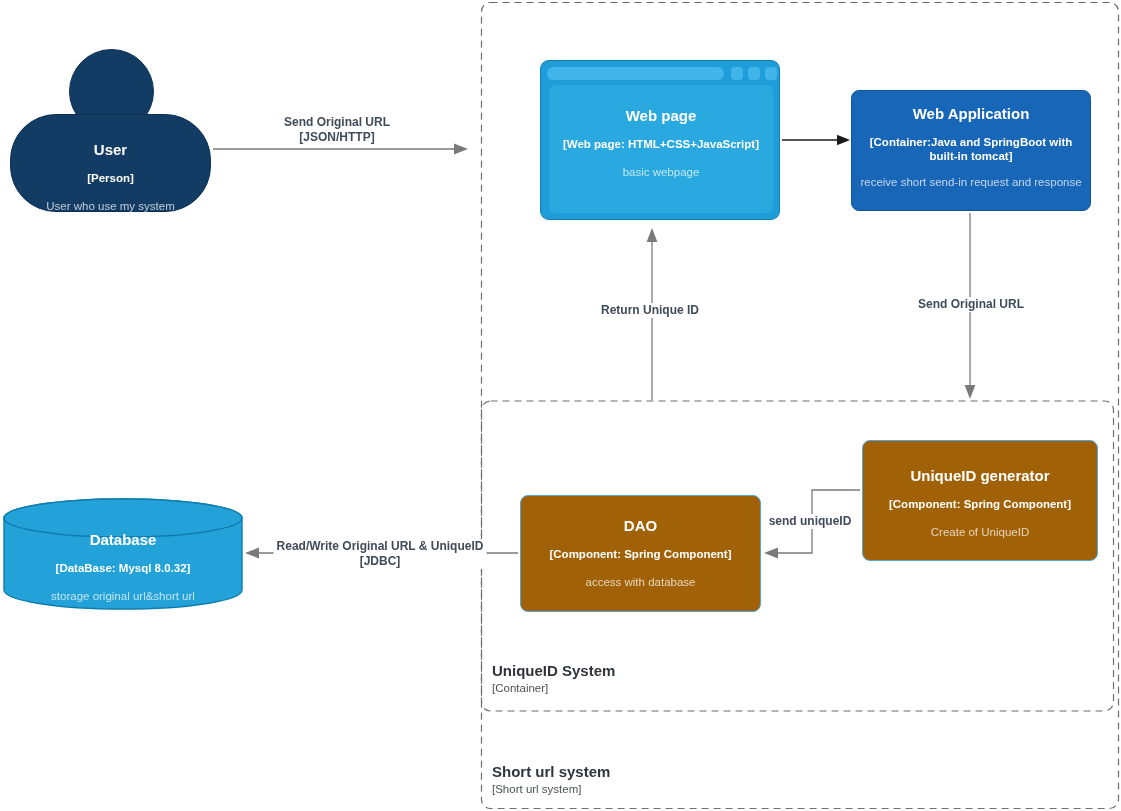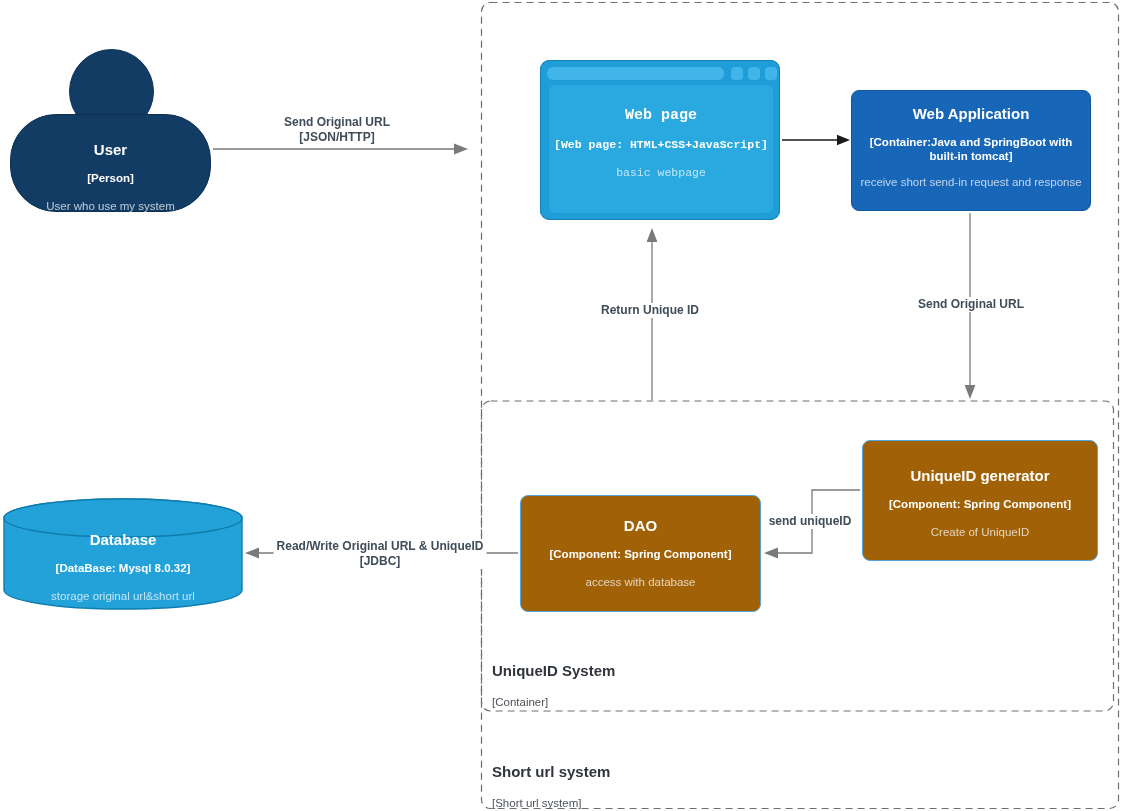--- a/index.html
+++ b/index.html
@@ -11,21 +11,21 @@
   .node-name{font-size:15px;font-weight:700;line-height:1.15;}
   .node-type{font-size:11.5px;font-weight:700;margin-top:14px;line-height:1.2;}
   .node-desc{font-size:11.5px;font-weight:400;margin-top:14px;color:rgba(255,255,255,0.72);line-height:1.2;}
   
   .person-head{position:absolute;left:69px;top:49px;width:83px;height:83px;border-radius:50%;
                background:#133C64;border:1px solid #0d2f52;z-index:2;}
   .person-body{left:10px;top:114px;width:201px;height:98px;border-radius:46px;
                background:#133C64;border:1px solid #0d2f52;padding-top:26px;}
   
   .webpage{left:540px;top:60px;width:240px;height:160px;background:#1E9DD8;
-           border:1px solid #147fb4;border-radius:9px;display:block;font-family:Liberation Mono, monospace;}
+           border:1px solid #147fb4;border-radius:9px;display:block;}
   .webpage-bar{position:absolute;left:6px;top:6px;width:177px;height:13px;border-radius:6px;background:#41B5E9;}
   .webpage-btn{position:absolute;top:6px;width:12px;height:13px;border-radius:4px;background:#41B5E9;}
   .webpage-content{position:absolute;left:8px;top:24px;width:224px;height:128px;border-radius:6px;
                    background:#2AA9E0;display:flex;flex-direction:column;align-items:center;
                    text-align:center;padding-top:22px;box-sizing:border-box;}
   
   .webapp{left:851px;top:90px;width:240px;height:121px;background:#1766B8;border:1px solid #10579f;
           border-radius:8px;padding:14px 6px 0 6px;}
   .webapp .node-desc{margin-top:12px;}
   
@@ -36,21 +36,21 @@
   .db-wrap{left:3px;top:498px;width:240px;height:112px;display:block;}
   .db-text{position:absolute;left:0;top:0;width:100%;height:100%;display:flex;flex-direction:column;
            text-align:center;padding-top:33px;box-sizing:border-box;color:#fff;}
   
   .edge-label{position:absolute;z-index:3;font-size:12px;font-weight:700;color:#3f4c59;
               text-align:center;line-height:1.25;background:#ffffff;padding:0 3px;white-space:nowrap;
               transform:translateX(-50%);}
   
   .boundary-label{position:absolute;left:492px;z-index:2;text-align:left;}
   .boundary-name{font-size:15px;font-weight:700;color:#2f353b;line-height:1.2;}
-  .boundary-type{font-size:11.5px;font-weight:400;color:#4b5157;margin-top:16px;line-height:1.2;}
+  .boundary-type{font-size:11.5px;font-weight:400;color:#4b5157;margin-top:2px;line-height:1.2;}
 </style>
 </head>
 <body>
 
 <div class="canvas">
 
   <svg class="overlay" width="1121" height="811" viewBox="0 0 1121 811">
 
     <rect x="481.5" y="2.5" width="637" height="806" rx="9" fill="none" stroke="#6e6e6e" stroke-width="1.2" stroke-dasharray="7 5"></rect>
 

